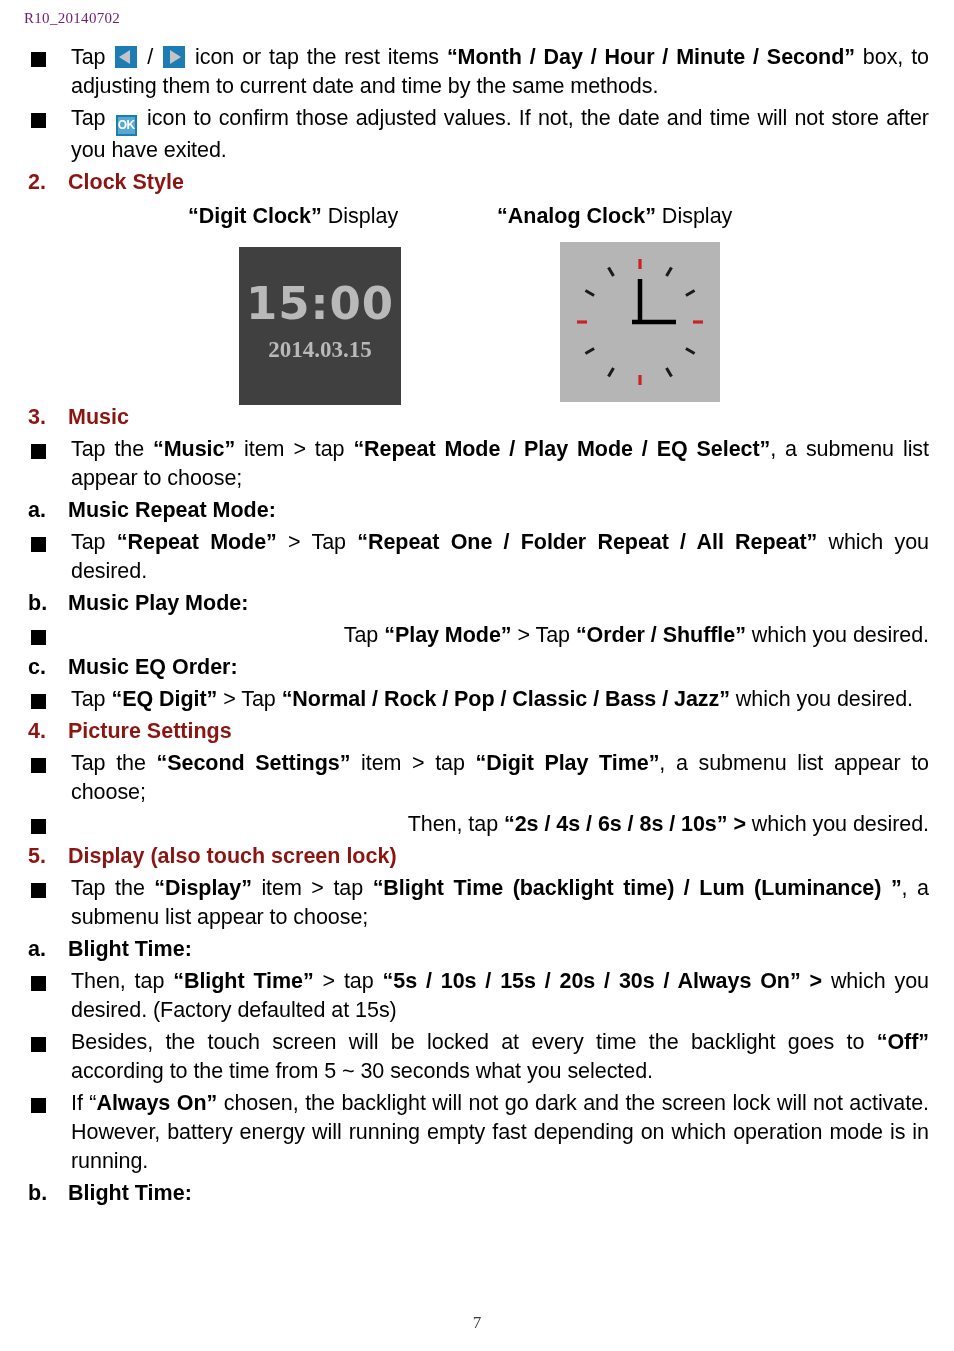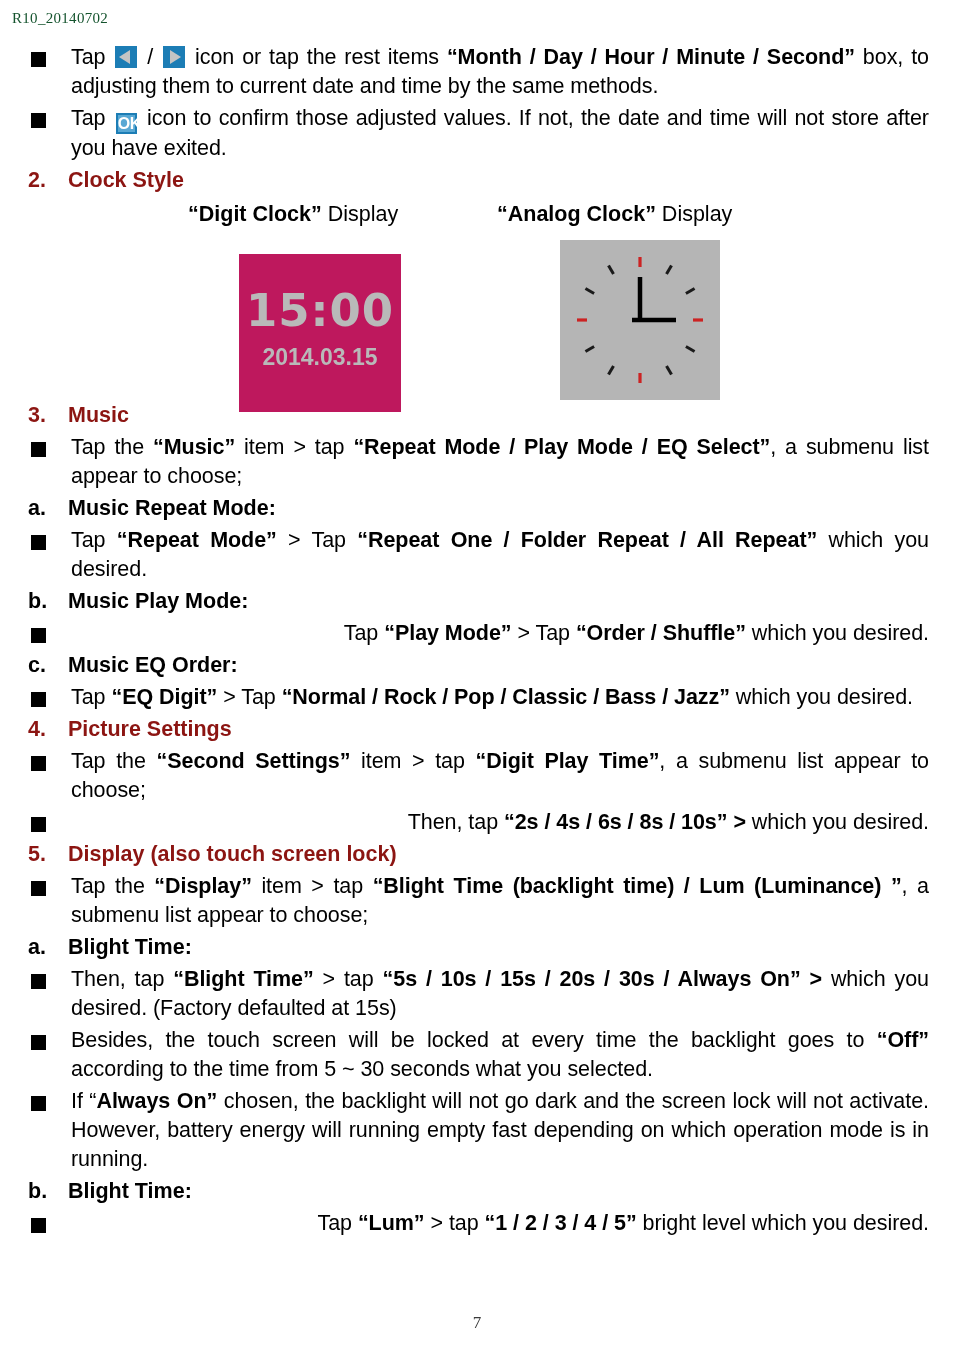--- a/index.html
+++ b/index.html
@@ -20,24 +20,24 @@
     width: 954px;
     height: 1351px;
     box-sizing: border-box;
     padding: 0;
   }
 
   
   .doc-header {
     position: absolute;
     top: 10px;
-    left: 12px;
+    left: 24px;
     font-family: "Liberation Serif", serif;
     font-size: 15px;
-    color: #14532d;
+    color: #701a75;
     letter-spacing: 0.3px;
     white-space: nowrap;
   }
 
   
   .content {
     position: absolute;
     top: 40px;
     left: 0;
     width: 954px;
@@ -130,21 +130,21 @@
   .icon-ok {
     display: inline-block;
     width: 21px;
     height: 21px;
     background: #58a8d4;
     border: 2px solid #1C7DB5;
     box-sizing: border-box;
     vertical-align: -4px;
     margin: 0 3px;
     font-family: "Liberation Sans", sans-serif;
-    font-size: 16px;
+    font-size: 12px;
     font-weight: bold;
     line-height: 17px;
     text-align: center;
     color: #ffffff;
     letter-spacing: -0.5px;
   }
 
   
   .figure-block {
     position: relative;
@@ -158,43 +158,43 @@
     line-height: 26px;
     white-space: nowrap;
   }
   .fig-caption.digit { left: 188px; top: 0px; }
   .fig-caption.analog { left: 497px; top: 0px; }
 
   
   .digit-clock {
     position: absolute;
     left: 239px;
-    top: 53px;
+    top: 44px;
     width: 162px;
     height: 158px;
-    background: #be185d;
+    background: #404040;
   }
   .digit-time {
     position: absolute;
     left: 0; right: 0;
     top: 30px;
     text-align: center;
     color: #b9b9b9;
     font-family: "DejaVu Sans", sans-serif;
     font-weight: bold;
     font-size: 45px;
     letter-spacing: 1px;
   }
   .digit-date {
     position: absolute;
     left: 0; right: 0;
     top: 90px;
     text-align: center;
     color: #b9b9b9;
-    font-family: Liberation Sans, sans-serif;
+    font-family: Liberation Serif, serif;
     font-weight: bold;
     font-size: 23px;
     letter-spacing: 0px;
   }
 
   
   .page-number {
     position: absolute;
     bottom: 18px;
     left: 0;
@@ -288,20 +288,16 @@
       </div>
       <div class="bullet-row">
         <span class="bullet-mark"></span>
         <span class="bullet-text"><span>Besides, the touch screen will be locked at every time the backlight goes to </span><b>“Off”</b><span> according to the time from 5 ~ 30 seconds what you selected.</span></span>
       </div>
       <div class="bullet-row">
         <span class="bullet-mark"></span>
         <span class="bullet-text"><span>If “</span><b>Always On”</b><span> chosen, the backlight will not go dark and the screen lock will not activate. However, battery energy will running empty fast depending on which operation mode is in running.</span></span>
       </div>
       <div class="alpha-heading"><span class="num">b.</span><span>Blight Time:</span></div>
-      <div class="bullet-row">
-        <span class="bullet-mark"></span>
-        <span class="bullet-text nojust"><span>Tap </span><b>“Lum”</b><span> &gt; tap </span><b>“1 / 2 / 3 / 4 / 5”</b><span> bright level which you desired.</span></span>
-      </div>
     </div>
 
   <div class="page-number">7</div>
 </div>
 
 </body></html>

